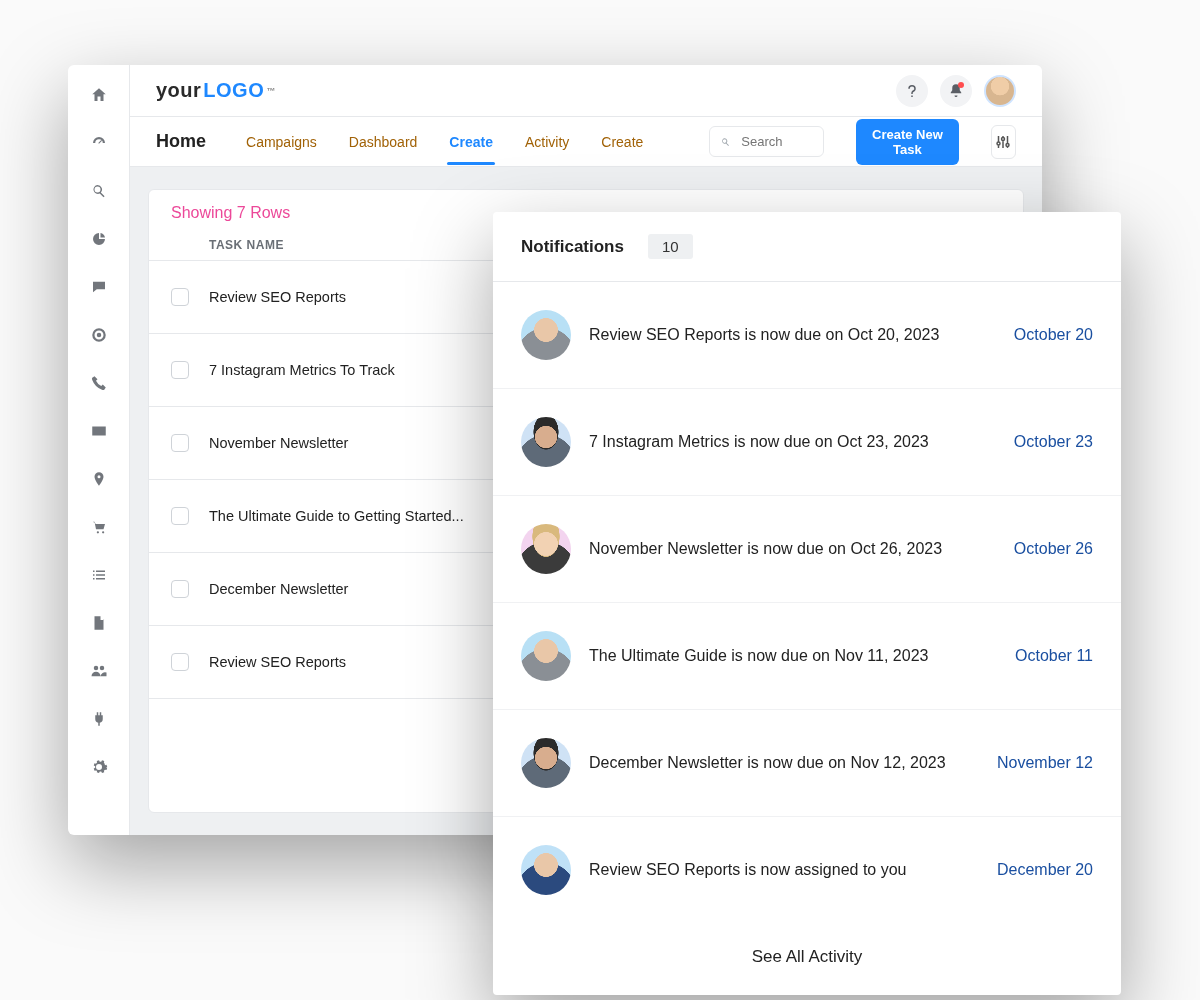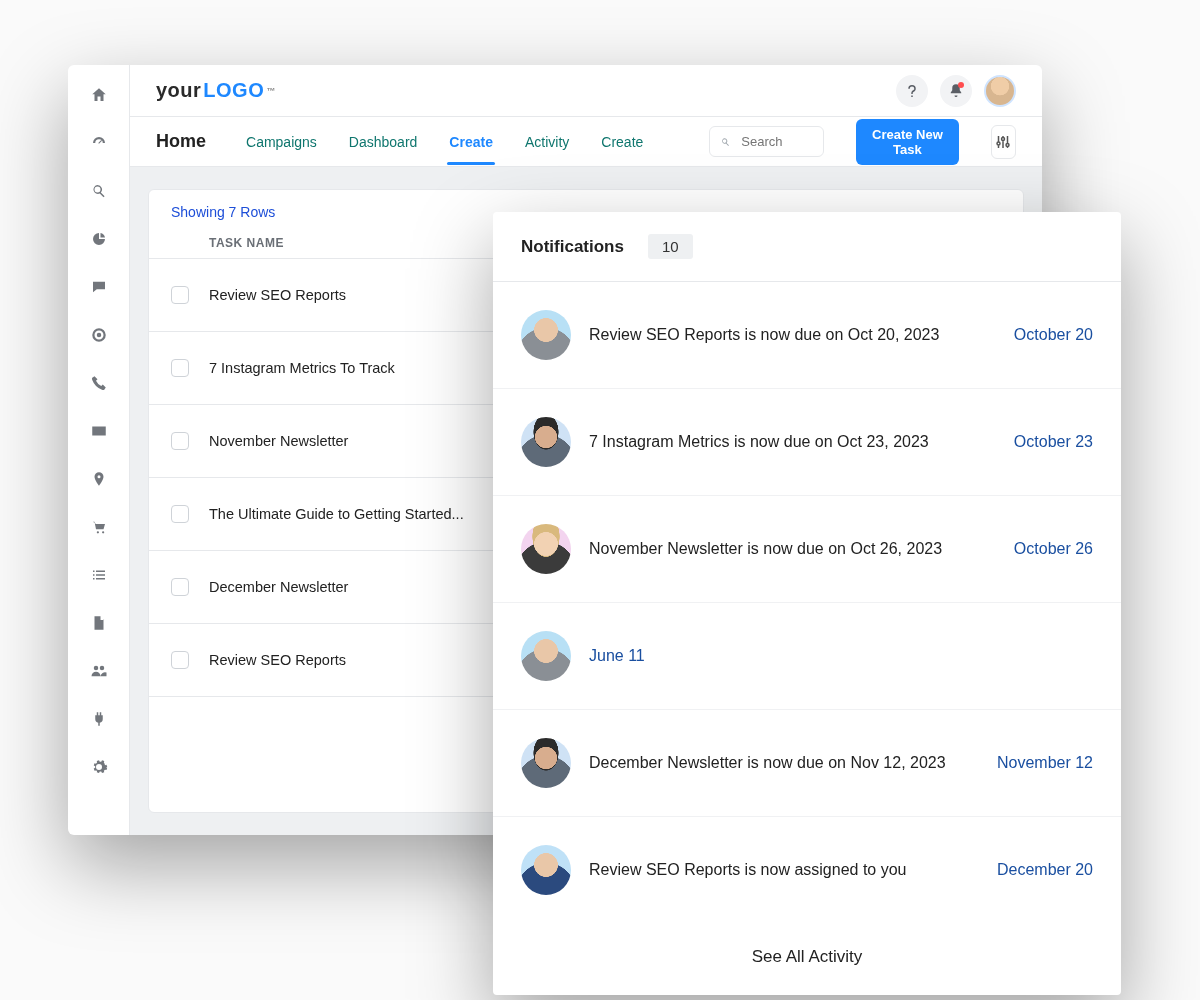--- a/index.html
+++ b/index.html
@@ -28,31 +28,31 @@
   .brand .b2{color:var(--blue);font-weight:900;margin-left:2px}
   .brand sup{font-size:9px;color:#888;margin-left:2px}
   .brand-right{display:flex;align-items:center;gap:12px}
   .circlebtn{width:32px;height:32px;border-radius:50%;background:#f2f3f5;display:flex;align-items:center;justify-content:center;color:#5b5f66;cursor:pointer;position:relative}
   .circlebtn.avatar{background:#cfe4ff}
   .dot{position:absolute;width:6px;height:6px;border-radius:50%;background:#ff4d4f;top:7px;right:8px}
   .avatar-face{width:28px;height:28px;border-radius:50%;background:#d8b690 radial-gradient(circle at 50% 33%,#f0cda7 38%,transparent 40%);}
 
   .navrow{height:50px;display:flex;align-items:center;padding:0 26px;border-bottom:1px solid var(--border);gap:32px;background:#fff}
   .navrow .title{font-weight:800;font-size:18px;margin-right:6px}
-  .navrow .tab{font-size:14px;color:#0f766e;padding:14px 2px;position:relative;cursor:pointer}
+  .navrow .tab{font-size:14px;color:#a16207;padding:14px 2px;position:relative;cursor:pointer}
   .navrow .tab.active{color:var(--blue);font-weight:600}
   .navrow .tab.active::after{content:"";position:absolute;left:0;right:0;bottom:-1px;height:3px;background:var(--blue);border-radius:2px}
   .navrow .spacer{flex:1}
   .search{display:flex;align-items:center;gap:8px;border:1px solid var(--border);border-radius:6px;padding:6px 10px;width:150px;color:var(--muted);font-size:13px}
   .btn-primary{background:var(--blue);color:#fff;border:none;border-radius:6px;padding:8px 14px;font-size:13px;font-weight:600;cursor:pointer}
   .filterbtn{width:34px;height:34px;border:1px solid var(--border);border-radius:6px;display:flex;align-items:center;justify-content:center;color:#555;cursor:pointer}
 
   .workspace{flex:1;background:var(--bg);padding:22px 18px;overflow:hidden}
   .card{background:#fff;border:1px solid var(--border);border-radius:6px;height:100%;display:flex;flex-direction:column}
-  .card-top{padding:14px 22px 8px;color:#1d4ed8;font-size:14px}
+  .card-top{padding:14px 22px 8px;color:#ec4899;font-size:16px}
   .thead{display:flex;padding:8px 22px;border-bottom:1px solid var(--border);color:#6a6f76;font-size:12px;letter-spacing:.5px;font-weight:700;gap:20px}
   .thead .c1{flex:1}
   .row{display:flex;align-items:center;padding:26px 22px;border-bottom:1px solid var(--border);gap:20px}
   .row .cb{width:18px;height:18px;border:1.5px solid #cfd3d8;border-radius:4px;flex:0 0 18px;cursor:pointer}
   .row .name{flex:1;font-size:14.5px;color:#222}
   .chip{background:var(--chip);color:#606670;font-size:11px;font-weight:700;letter-spacing:.7px;border-radius:4px;padding:4px 8px}
 
   
   .notif{position:absolute;left:493px;top:212px;width:628px;background:#fff;border-radius:4px;box-shadow:var(--shadow)}
   .notif-head{display:flex;align-items:center;gap:24px;padding:22px 28px;border-bottom:1px solid var(--border)}
@@ -268,21 +268,22 @@
           <div class="ntext">7 Instagram Metrics is now due on Oct 23, 2023</div>
           <div class="ndate">October 23</div>
         </div>
         <div class="nitem">
           <div class="av blond"></div>
           <div class="ntext">November Newsletter is now due on Oct 26, 2023</div>
           <div class="ndate">October 26</div>
         </div>
         <div class="nitem">
           <div class="av man1"></div>
-          <div class="ndate">June 11</div>
+          <div class="ntext">The Ultimate Guide is now due on Nov 11, 2023</div>
+          <div class="ndate">October 11</div>
         </div>
         <div class="nitem">
           <div class="av woman"></div>
           <div class="ntext">December Newsletter is now due on Nov 12, 2023</div>
           <div class="ndate">November 12</div>
         </div>
         <div class="nitem">
           <div class="av man2"></div>
           <div class="ntext">Review SEO Reports is now assigned to you</div>
           <div class="ndate">December 20</div>

